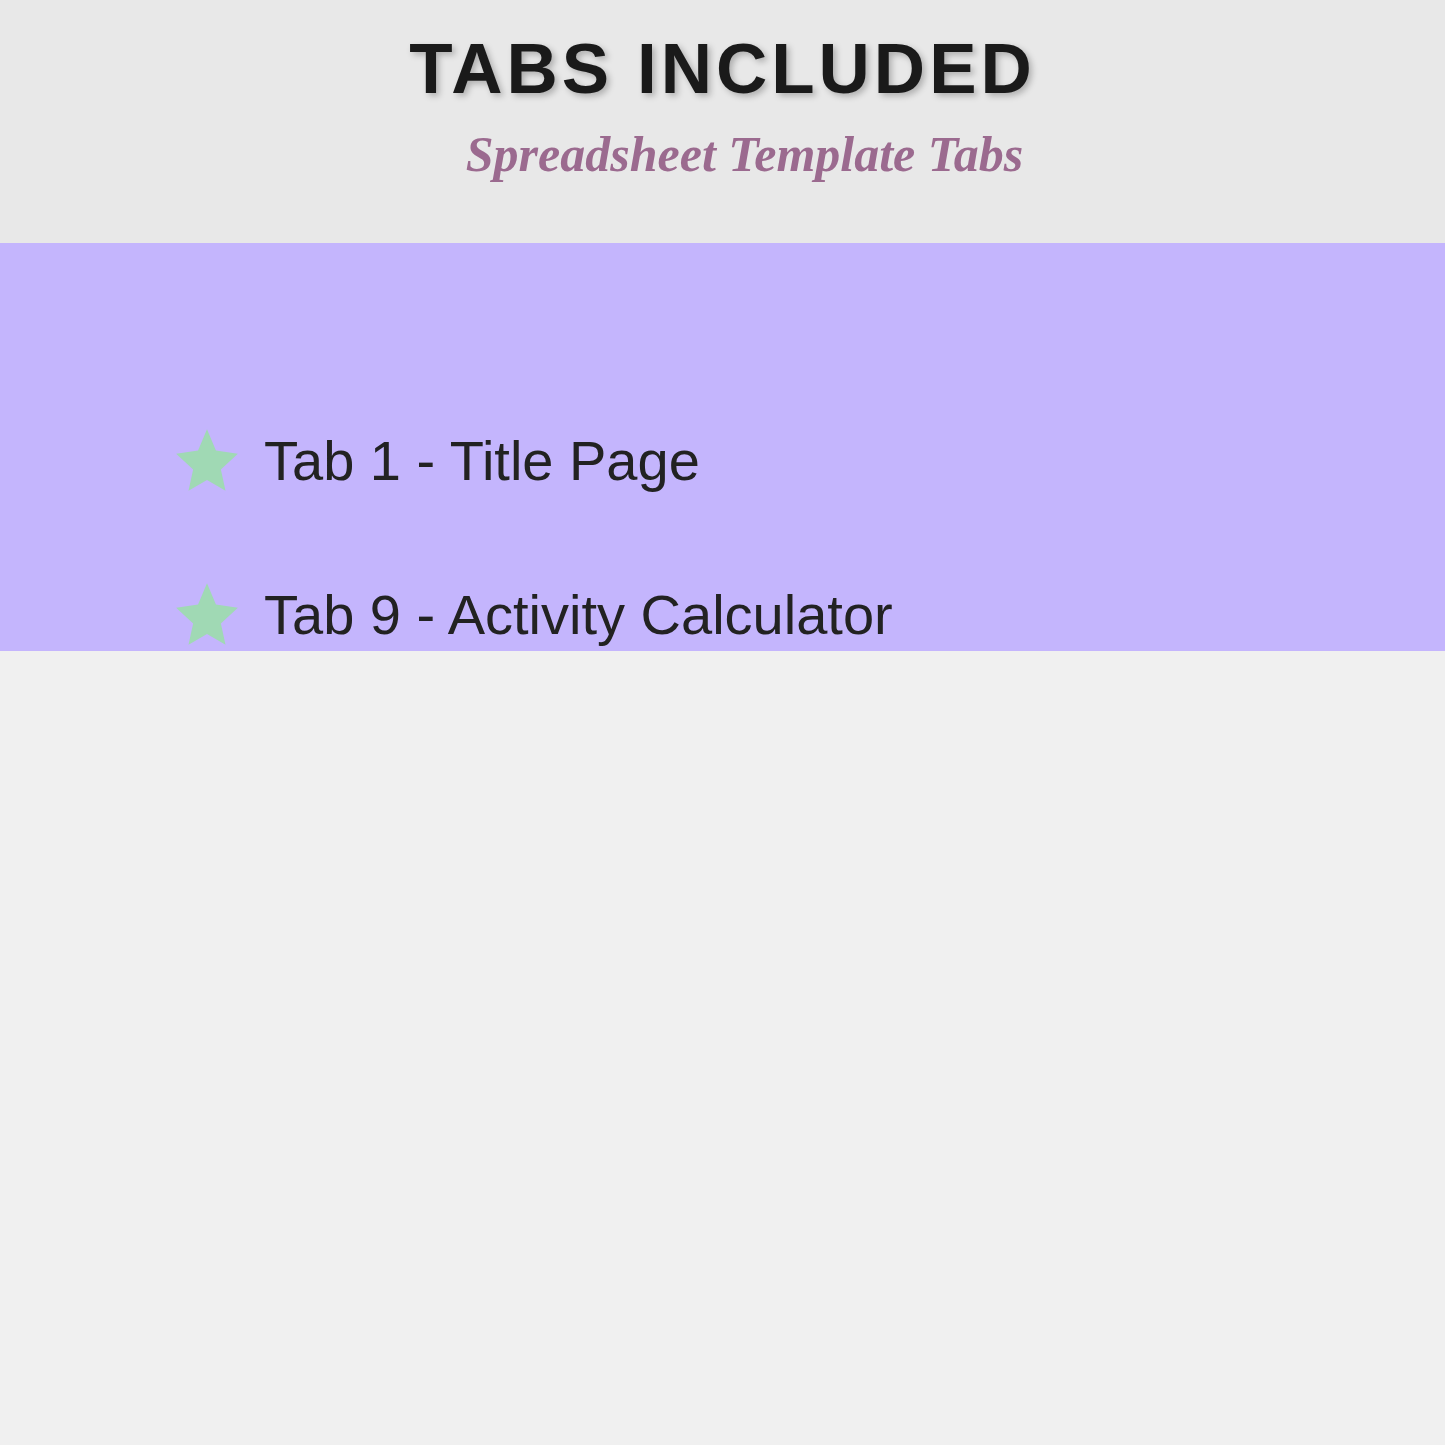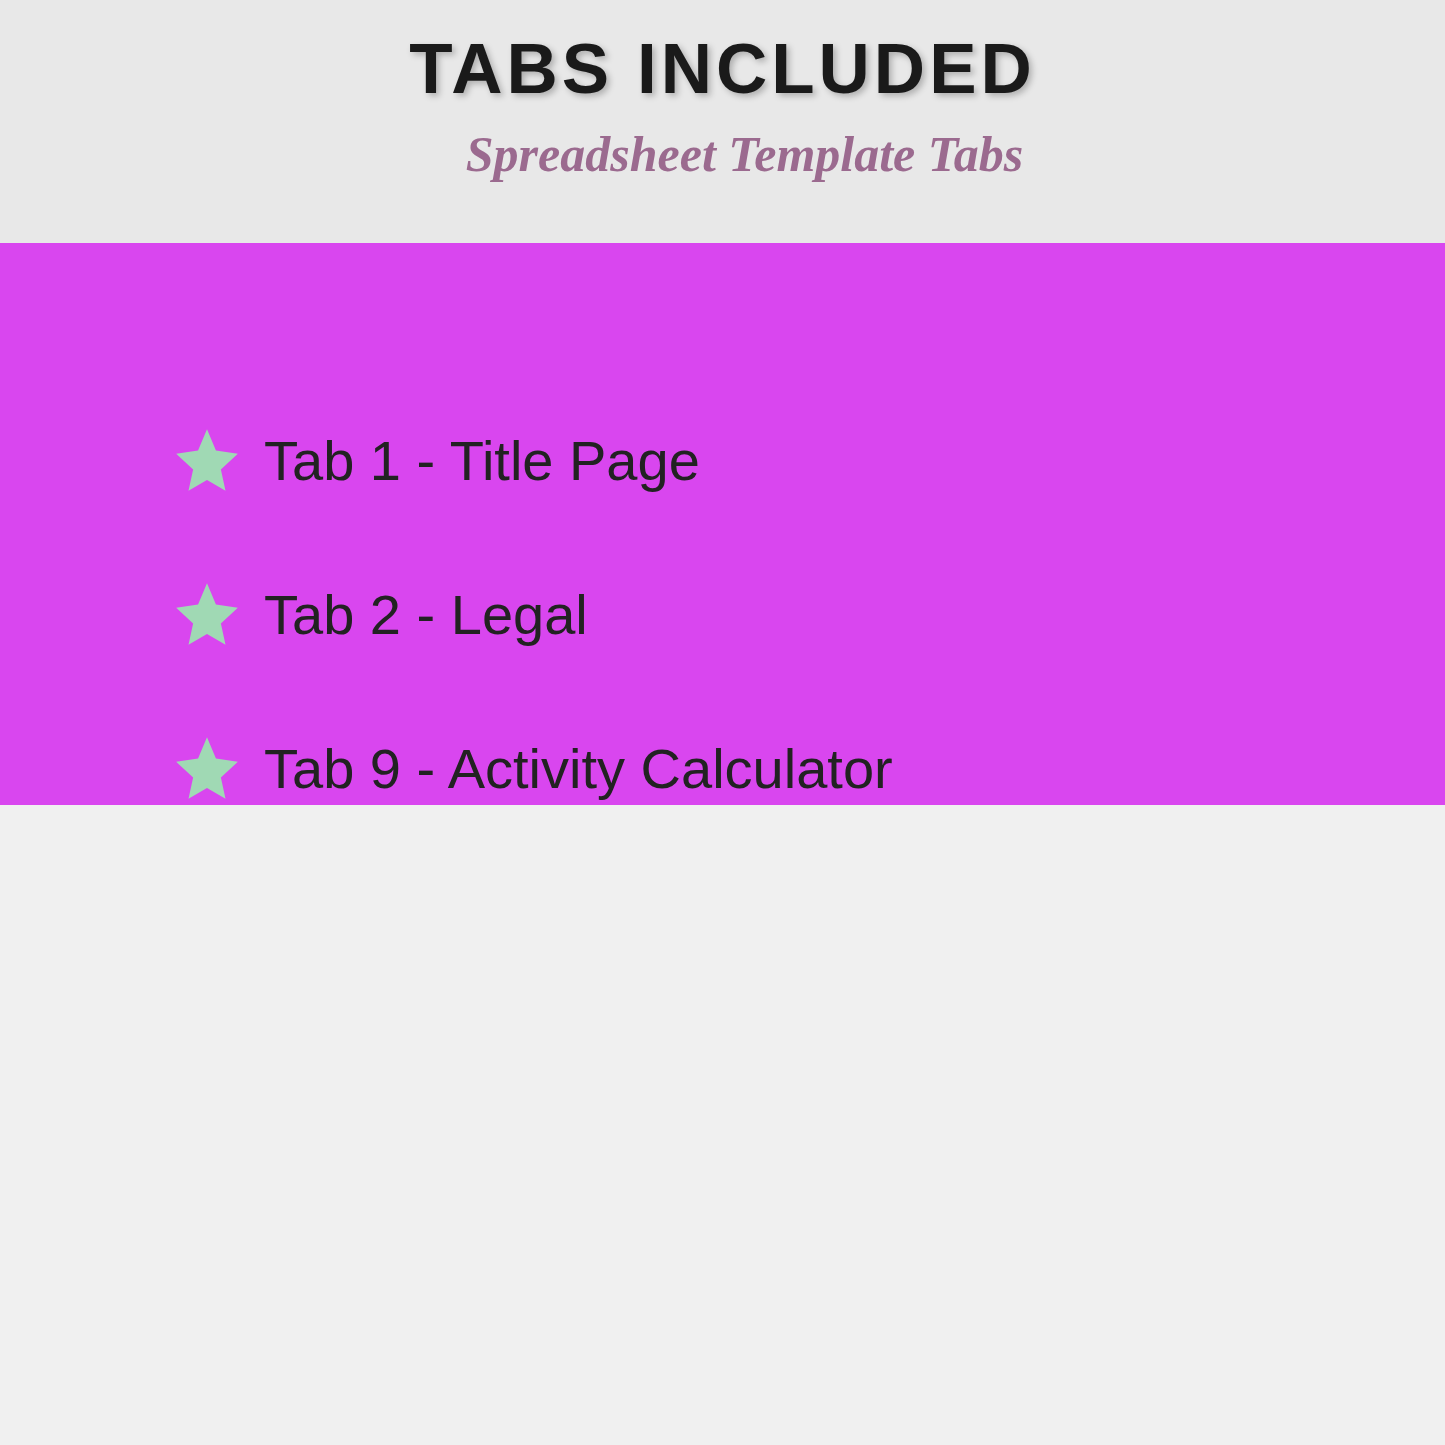--- a/index.html
+++ b/index.html
@@ -30,21 +30,21 @@
     .subtitle {
       font-size: 50px;
       color: #9b6a8f;
       font-style: italic;
       font-family: 'Brush Script MT', 'Segoe Script', cursive;
       margin-top: 16px;
       font-weight: 600;
       padding-left: 44px;
     }
     .content {
-      background: #d946ef;
+      background: #c4b5fd;
       padding: 180px 76px 0 170px;
     }
     .list-item {
       display: flex;
       align-items: center;
       margin-bottom: 80px;
     }
     .star-icon {
       width: 74px;
       height: 74px;
@@ -74,23 +74,15 @@
         </svg>
     </span>
     <span class="item-label">Tab 1 - Title Page</span>
   </div>
   <div class="list-item">
     <span class="star-icon">
       <svg viewBox="0 0 24 24" fill="#a0d9b4">
           <path d="M12 2l2.9 6.9L22 10l-5.5 5.1L18 22l-6-3.5L6 22l1.5-6.9L2 10l7.1-1.1z"></path>
         </svg>
     </span>
-    <span class="item-label">Tab 2 - Legal</span>
-  </div>
-  <div class="list-item">
-    <span class="star-icon">
-      <svg viewBox="0 0 24 24" fill="#a0d9b4">
-          <path d="M12 2l2.9 6.9L22 10l-5.5 5.1L18 22l-6-3.5L6 22l1.5-6.9L2 10l7.1-1.1z"></path>
-        </svg>
-    </span>
     <span class="item-label">Tab 9 - Activity Calculator</span>
   </div>
 </div>
 
 </body></html>

